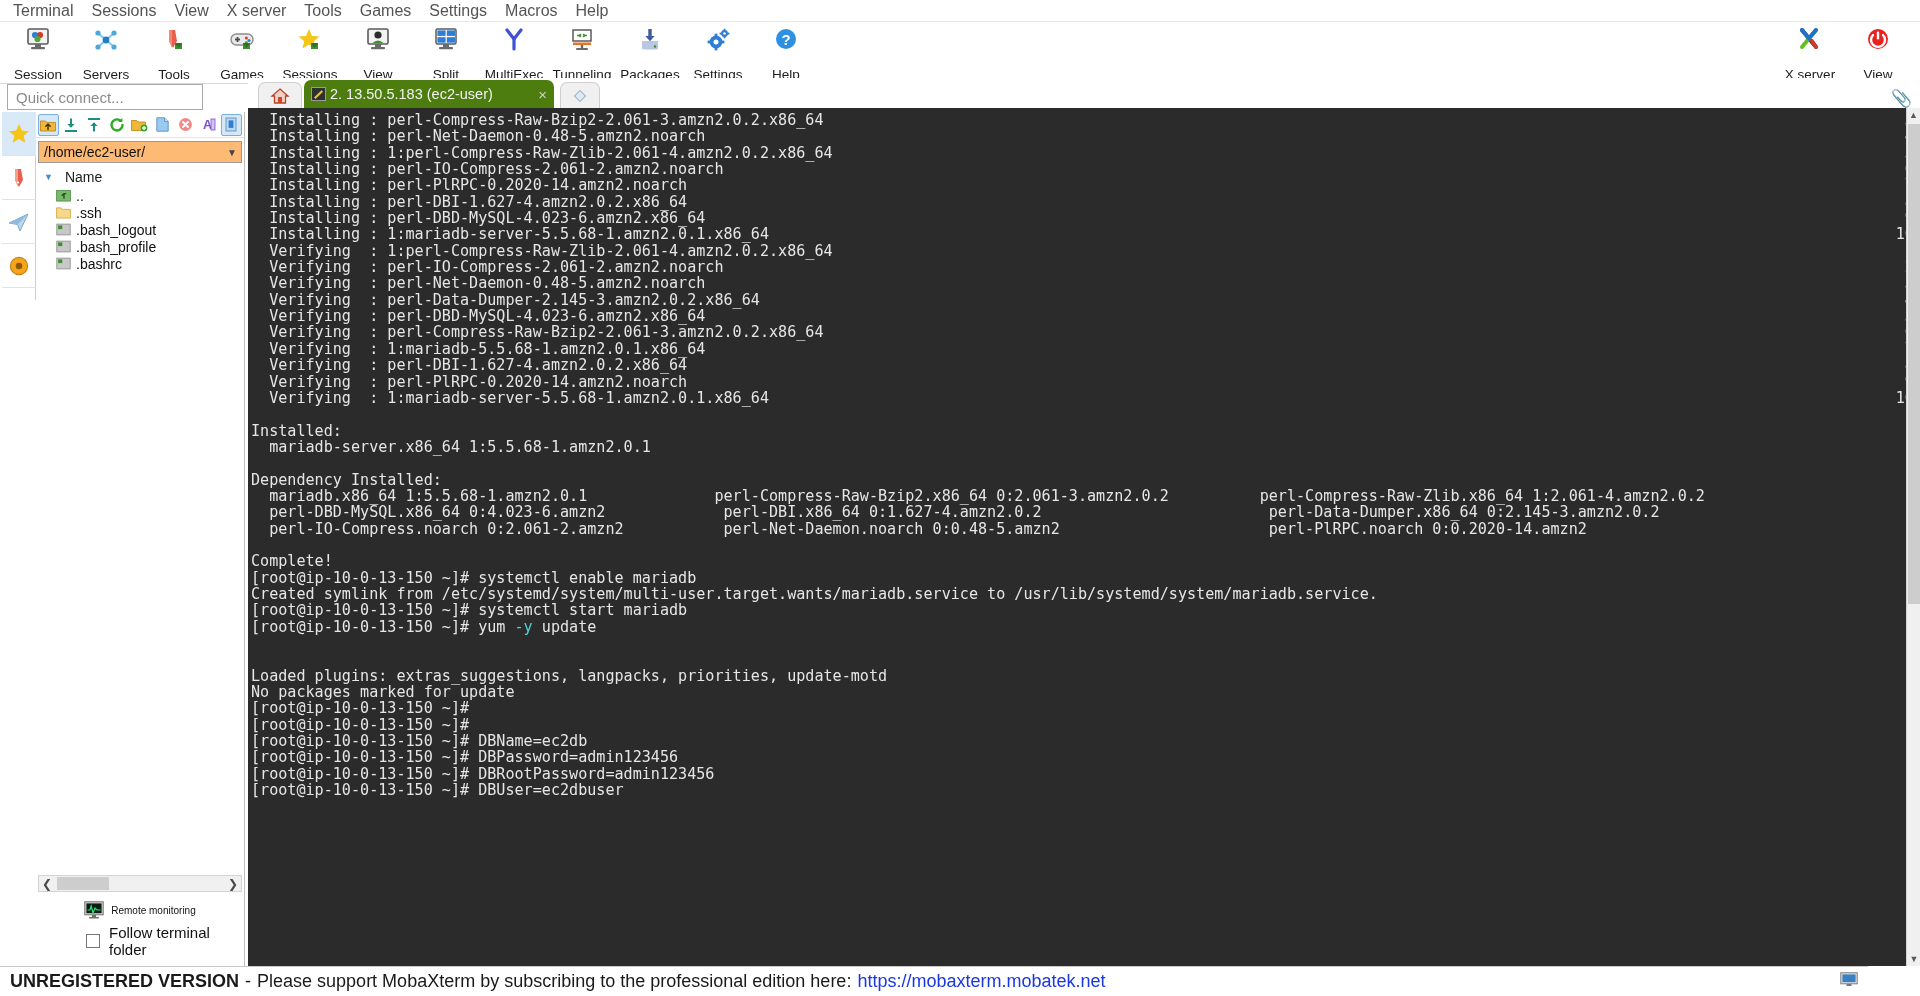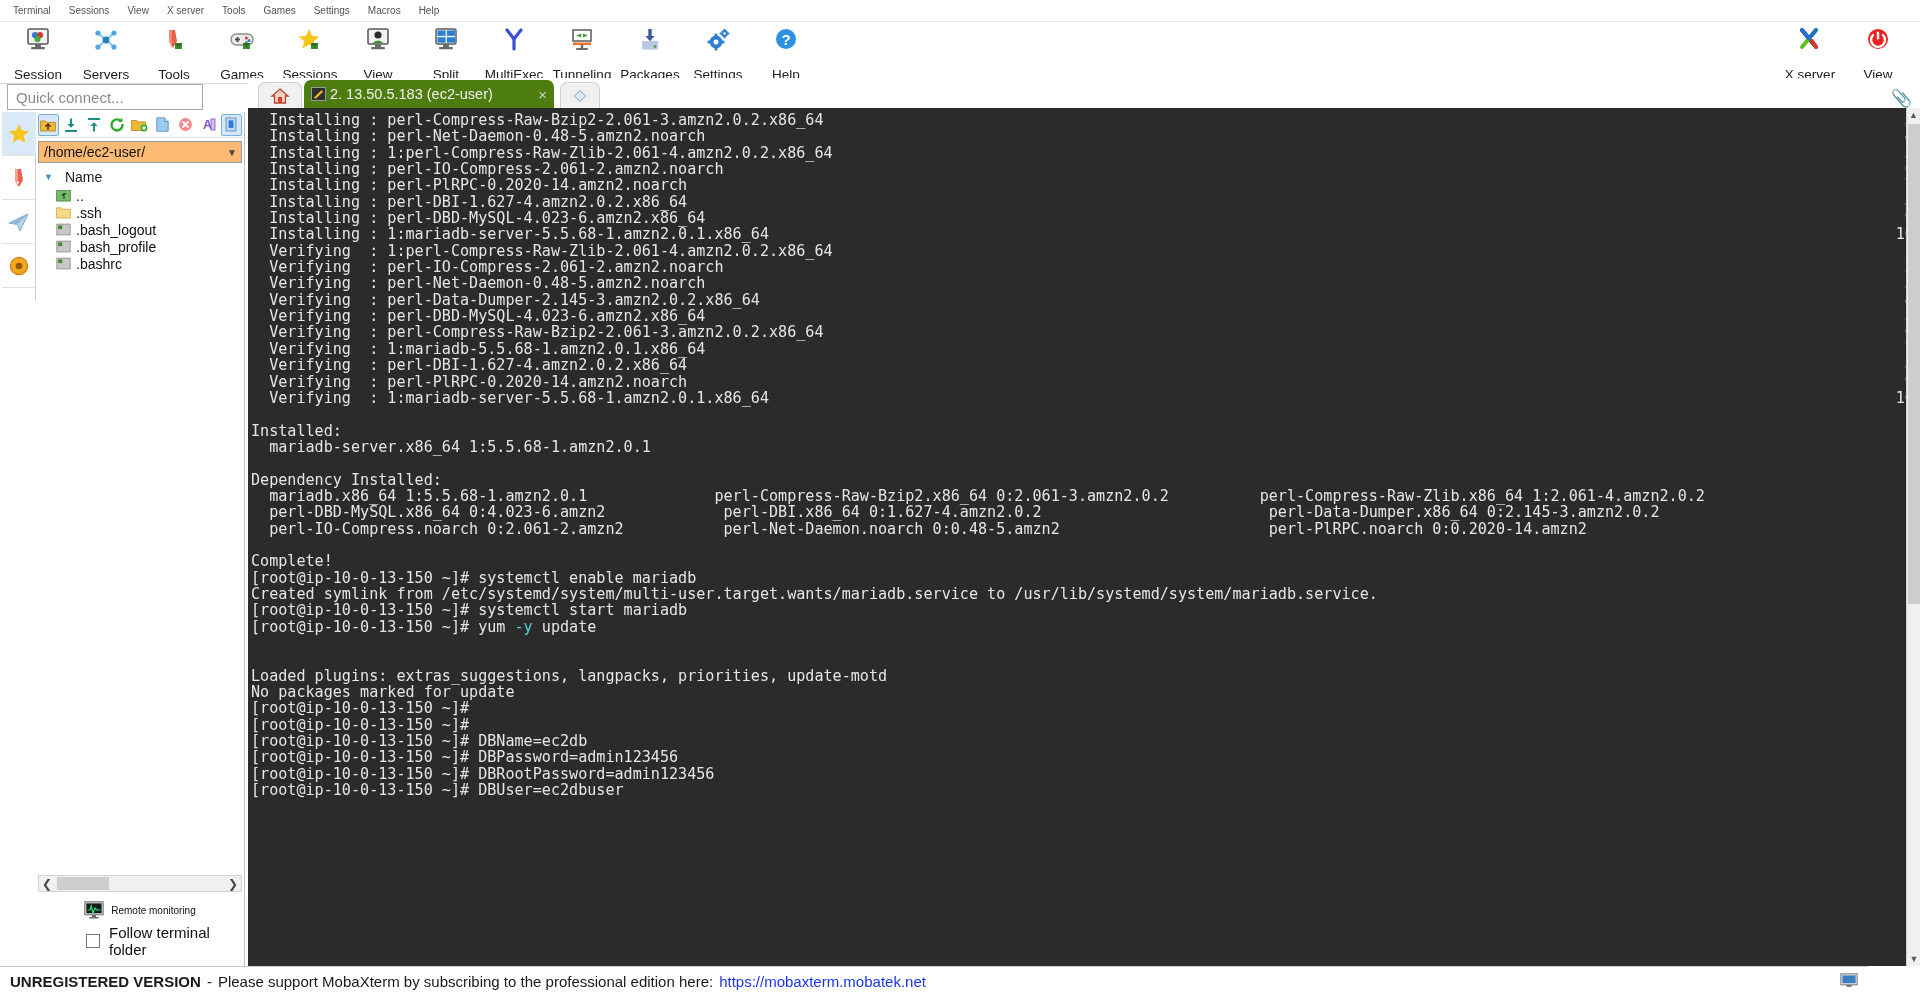--- a/index.html
+++ b/index.html
@@ -12,21 +12,21 @@
   }
   body { position: relative; }
 
   
   #menubar {
     position: absolute; top: 0; left: 0; width: 1920px; height: 22px;
     background: #ffffff; display: flex; align-items: center;
     padding-left: 4px; border-bottom: 1px solid #e8e8e8;
   }
   .menu-item {
-    font-size: 10px; color: #545454; padding: 2px 9px; cursor: default;
+    font-size: 16px; color: #545454; padding: 2px 9px; cursor: default;
     white-space: nowrap;
   }
 
   
   #toolbar {
     position: absolute; top: 22px; left: 0; width: 1920px; height: 62px;
     background: #ffffff; border-bottom: 1px solid #d9d9d9;
   }
   .tb-group { position: absolute; top: 0; left: 4px; display: flex; }
   .tb-btn {
@@ -160,21 +160,21 @@
   
   #clip {
     position: absolute; top: 88px; right: 7px; font-size: 17px; color: #4a52b8;
   }
 
   
   #statusbar {
     position: absolute; bottom: 0; left: 0; width: 1868px; height: 30px;
     background: #ffffff; border-top: 1px solid #c8c8c8;
     display: flex; align-items: center; padding-left: 10px; gap: 6px;
-    font-size: 15px; color: #1a1a1a;
+    font-size: 18px; color: #1a1a1a;
   }
   #statusbar .unreg { font-weight: bold; }
   #statusbar .link { color: #1a37e0; }
   #statusbar .right-ico { margin-left: auto; margin-right: 10px; }
 </style>
 </head>
 <body>
 
 <div id="menubar">
   <div class="menu-item">Terminal</div>

